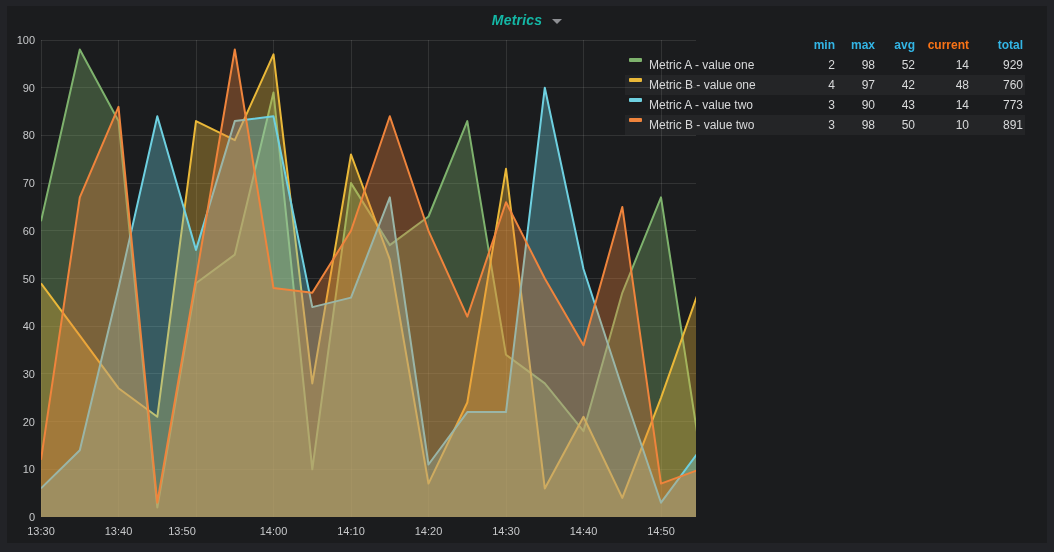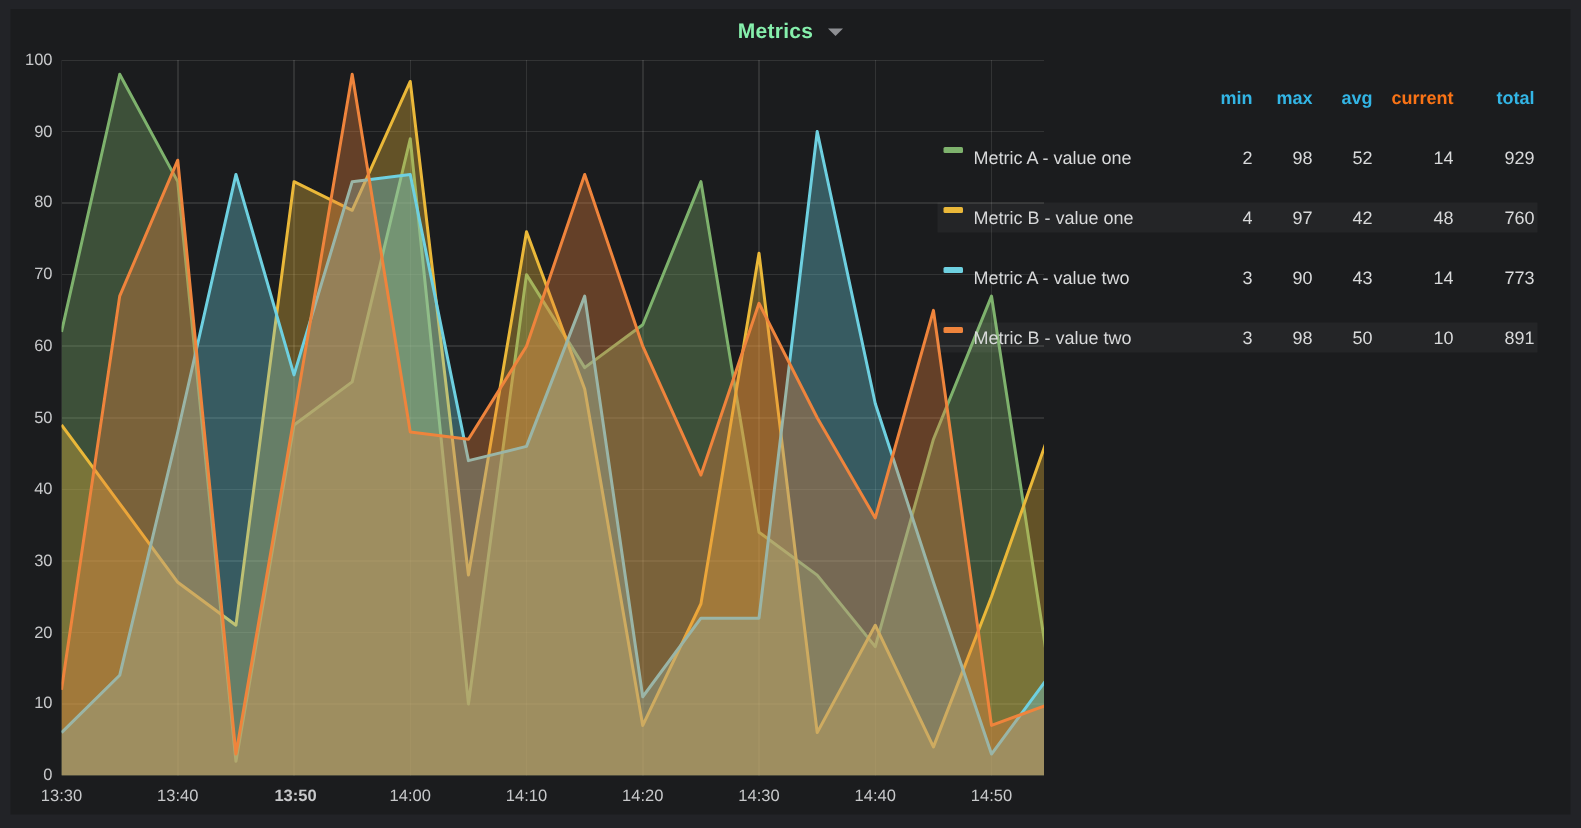--- a/index.html
+++ b/index.html
@@ -6,41 +6,41 @@
   .screen{
     position:relative;width:1054px;height:552px;overflow:hidden;
     background:#222327;font-family:"Liberation Sans",sans-serif;
     -webkit-font-smoothing:antialiased;
   }
   .panel{position:absolute;left:7px;top:6px;right:7px;bottom:9px;background:#1b1c1e;}
   .panel-header{
     height:28px;display:flex;align-items:center;justify-content:center;
     cursor:pointer;
   }
-  .panel-title{font-size:14px;font-weight:bold;color:#86efac;letter-spacing:.2px;}
+  .panel-title{font-size:14px;font-weight:bold;color:#14b8a6;letter-spacing:.2px;font-style:italic;}
   .caret{
     width:0;height:0;margin-left:10px;margin-top:3px;
     border-left:5px solid transparent;border-right:5px solid transparent;
     border-top:5px solid #8e8f93;
   }
   .chart-area{position:absolute;left:34px;top:34px;width:655px;height:477px;}
   .chart-area svg{display:block;}
   .grid{stroke:rgba(255,255,255,0.10);stroke-width:1;shape-rendering:crispEdges;}
   .axis-label{
     position:absolute;font-size:11px;color:#c7c8ca;line-height:14px;
     pointer-events:none;
   }
   .y-label{width:26px;text-align:right;}
   .x-label{width:44px;text-align:center;}
   .legend{
     position:absolute;top:29px;right:22px;color:#d8d9da;font-size:12px;
   }
   .lrow{
     display:grid;grid-template-columns:168px 44px 40px 40px 54px 54px;
-    height:20px;align-items:center;margin-top:20px;
+    height:20px;align-items:center;
   }
   .lrow.stripe{background:rgba(255,255,255,0.045);}
   .lrow .num{text-align:right;padding-right:2px;}
   .lhead .num{font-weight:bold;font-size:12px;cursor:pointer;}
   .series-cell{display:flex;align-items:flex-start;padding-left:4px;cursor:pointer;}
   .swatch{width:13px;height:4px;border-radius:1px;margin-right:7px;flex:0 0 auto;}
   .series-name{font-size:12px;color:#d8d9da;white-space:nowrap;}
 </style>
 </head>
 <body>
@@ -95,21 +95,21 @@
         <div class="axis-label y-label" style="left: 2px; top: 265.5px;">50</div>
         <div class="axis-label y-label" style="left: 2px; top: 313.2px;">40</div>
         <div class="axis-label y-label" style="left: 2px; top: 360.9px;">30</div>
         <div class="axis-label y-label" style="left: 2px; top: 408.6px;">20</div>
         <div class="axis-label y-label" style="left: 2px; top: 456.3px;">10</div>
         <div class="axis-label y-label" style="left: 2px; top: 504px;">0</div>
       </div>
     <div id="x-axis">
         <div class="axis-label x-label" style="left: 12px; top: 518px;">13:30</div>
         <div class="axis-label x-label" style="left: 89.5px; top: 518px;">13:40</div>
-        <div class="axis-label x-label" style="left: 168px; top: 518px; font-weight: bold;">13:50</div>
+        <div class="axis-label x-label" style="left: 153px; top: 518px;">13:50</div>
         <div class="axis-label x-label" style="left: 244.5px; top: 518px;">14:00</div>
         <div class="axis-label x-label" style="left: 322px; top: 518px;">14:10</div>
         <div class="axis-label x-label" style="left: 399.5px; top: 518px;">14:20</div>
         <div class="axis-label x-label" style="left: 477px; top: 518px;">14:30</div>
         <div class="axis-label x-label" style="left: 554.5px; top: 518px;">14:40</div>
         <div class="axis-label x-label" style="left: 632px; top: 518px;">14:50</div>
       </div>
 
     <div class="legend">
       <div class="lrow lhead">

